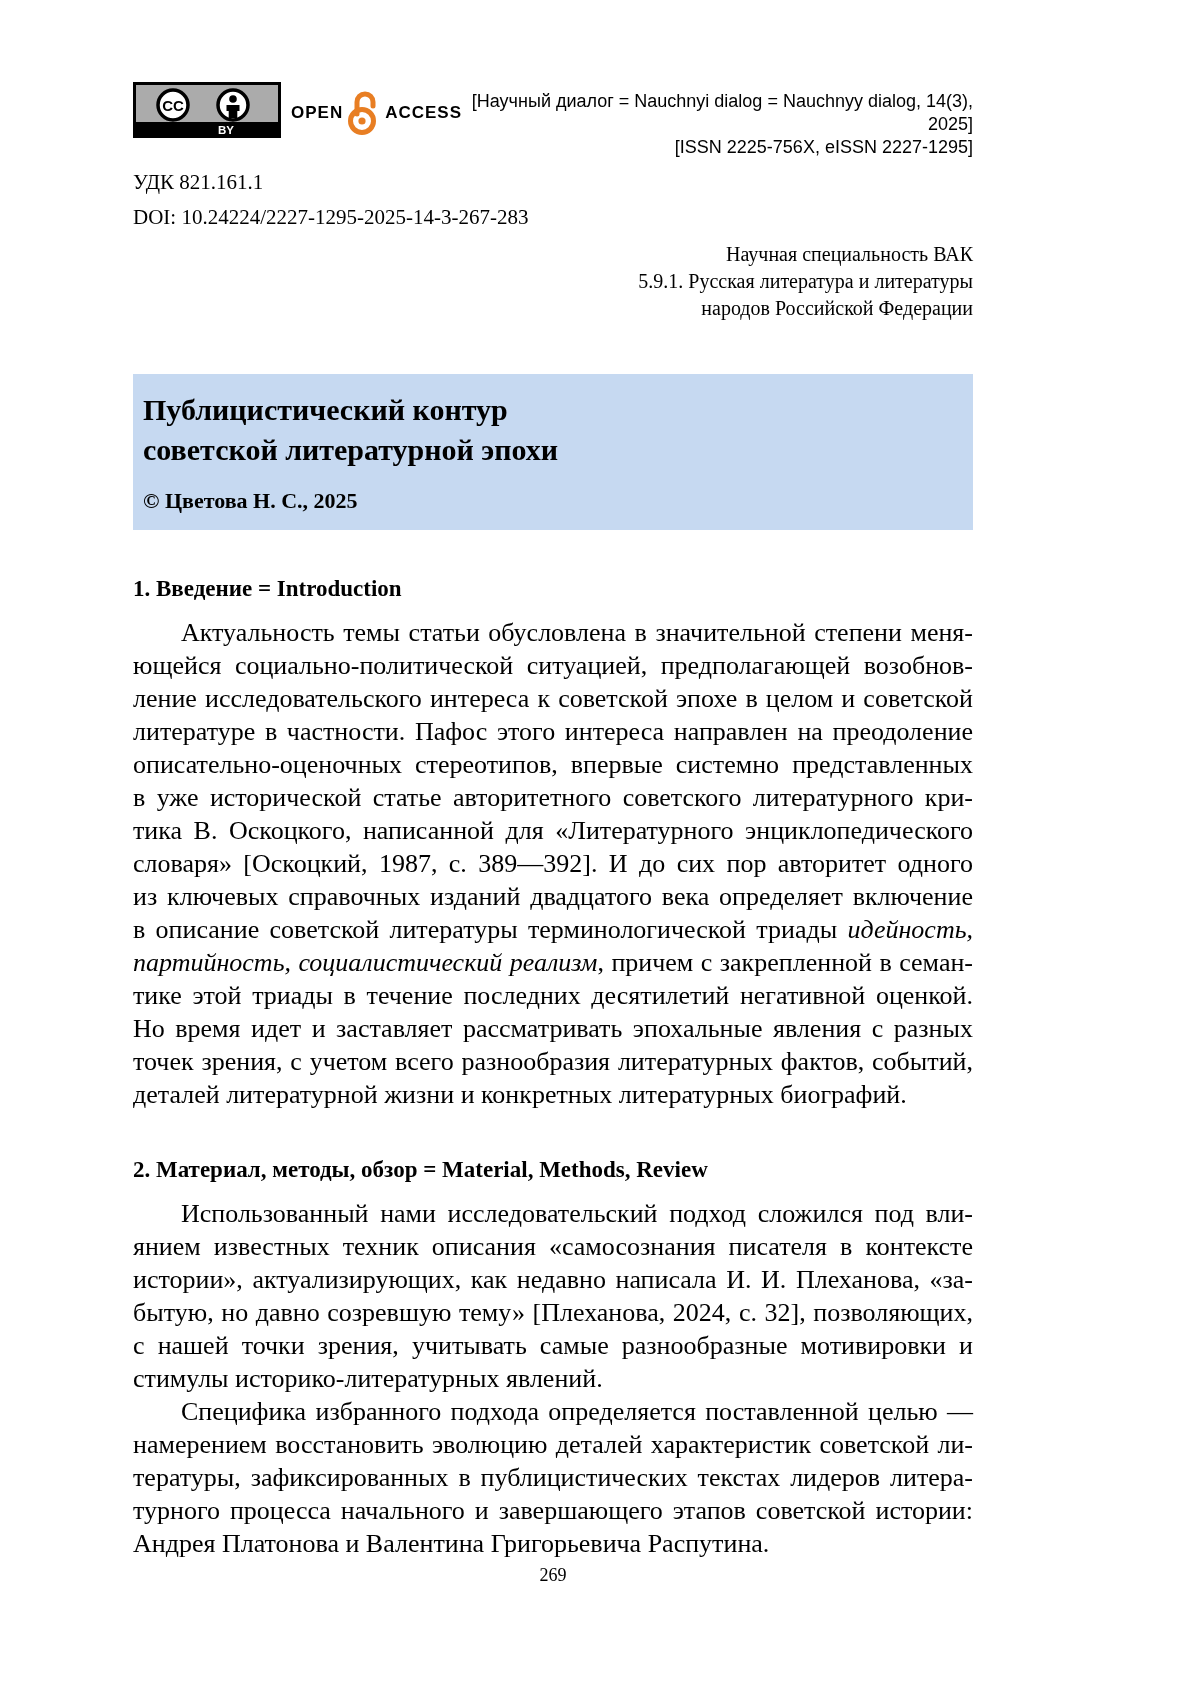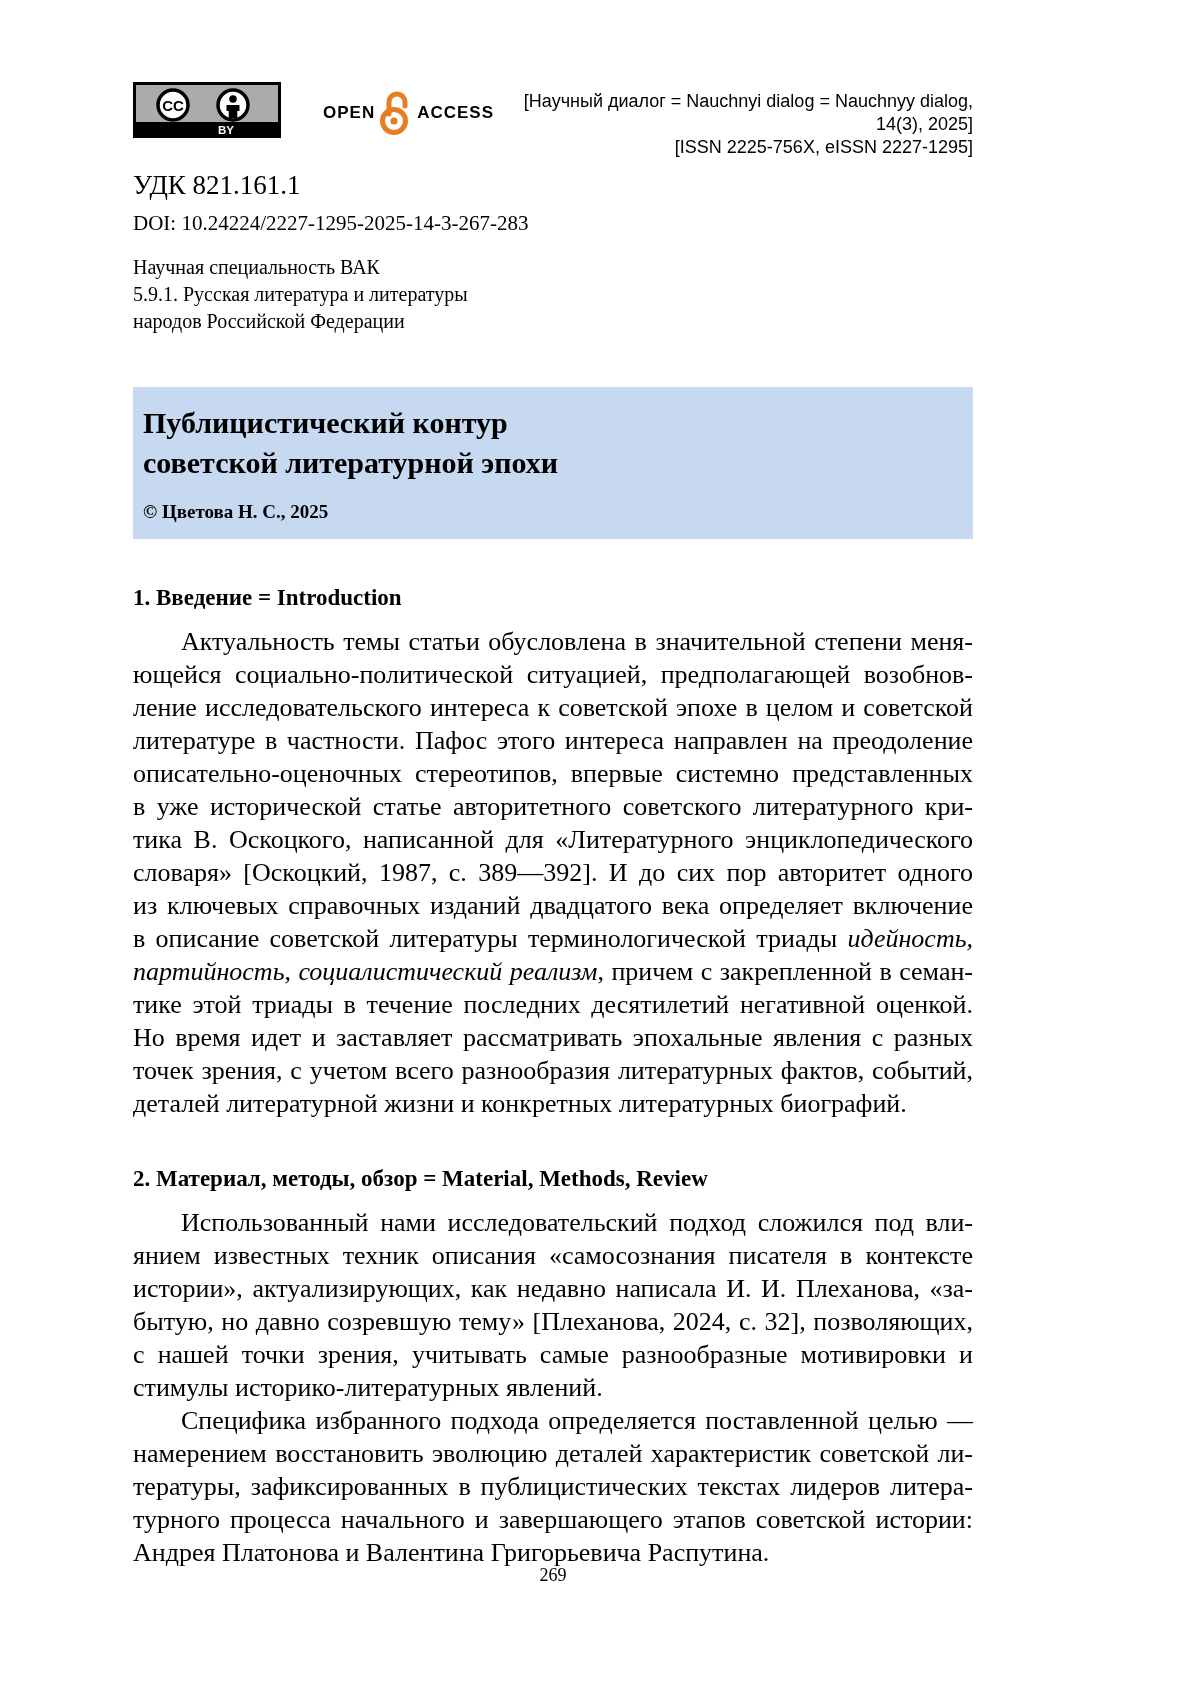--- a/index.html
+++ b/index.html
@@ -2,36 +2,36 @@
 <html lang="ru"><head>
 <meta charset="utf-8">
 <style>
   html,body{margin:0;padding:0;background:#fff;}
   .page{position:relative;width:1200px;height:1703px;background:#ffffff;overflow:hidden;
         font-family:"Liberation Serif", serif;color:#000;}
   .content{position:absolute;left:133px;top:82px;width:840px;}
 
   
   .header-row{display:flex;justify-content:space-between;align-items:flex-start;height:62px;}
-  .logos{display:flex;align-items:center;gap:42px;justify-content:flex-end;}
+  .logos{display:flex;align-items:center;gap:10px;justify-content:flex-end;}
   .cc-badge{width:148px;height:56px;display:block;}
   .oa-logo{display:flex;align-items:center;gap:4px;margin-top:6px;}
   .oa-word{font-family:"Liberation Sans",sans-serif;font-weight:bold;font-size:17px;letter-spacing:1px;}
   .journal-ref{font-family:"Liberation Sans",sans-serif;font-size:18px;line-height:23px;
                text-align:right;padding-top:8px;}
 
   
-  .udc{font-size:27px;margin-top:26px;}
+  .udc{font-size:21px;margin-top:26px;}
   .doi{font-size:21px;margin-top:10px;}
-  .vak{font-size:20px;line-height:27px;margin-top:18px;}
+  .vak{font-size:20px;line-height:27px;text-align:right;margin-top:11px;}
 
   
   .title-box{background:#c6d9f1;margin-top:52px;padding:16px 12px 16px 10px;}
   .title-line{font-weight:bold;font-size:30px;line-height:40px;}
-  .copyright{font-weight:bold;font-size:19px;margin-top:18px;}
+  .copyright{font-weight:bold;font-size:22px;margin-top:18px;}
 
   
   .sec-heading{font-weight:bold;font-size:23px;margin-top:46px;margin-bottom:14px;}
   .para{margin:0;}
   .line{font-size:26px;line-height:33px;text-align:justify;text-align-last:justify;}
   .line.last{text-align-last:left;}
   .line.indent{text-indent:48px;}
   .it{font-style:italic;}
 
   

